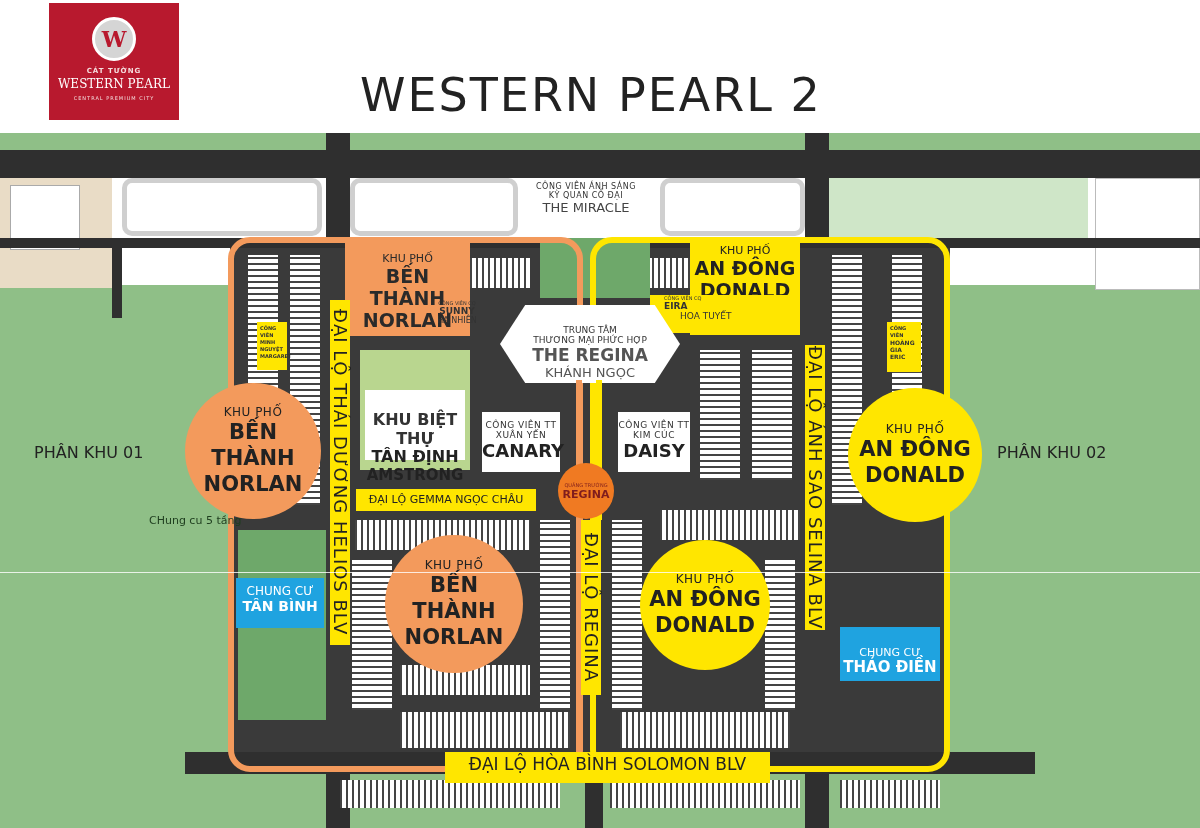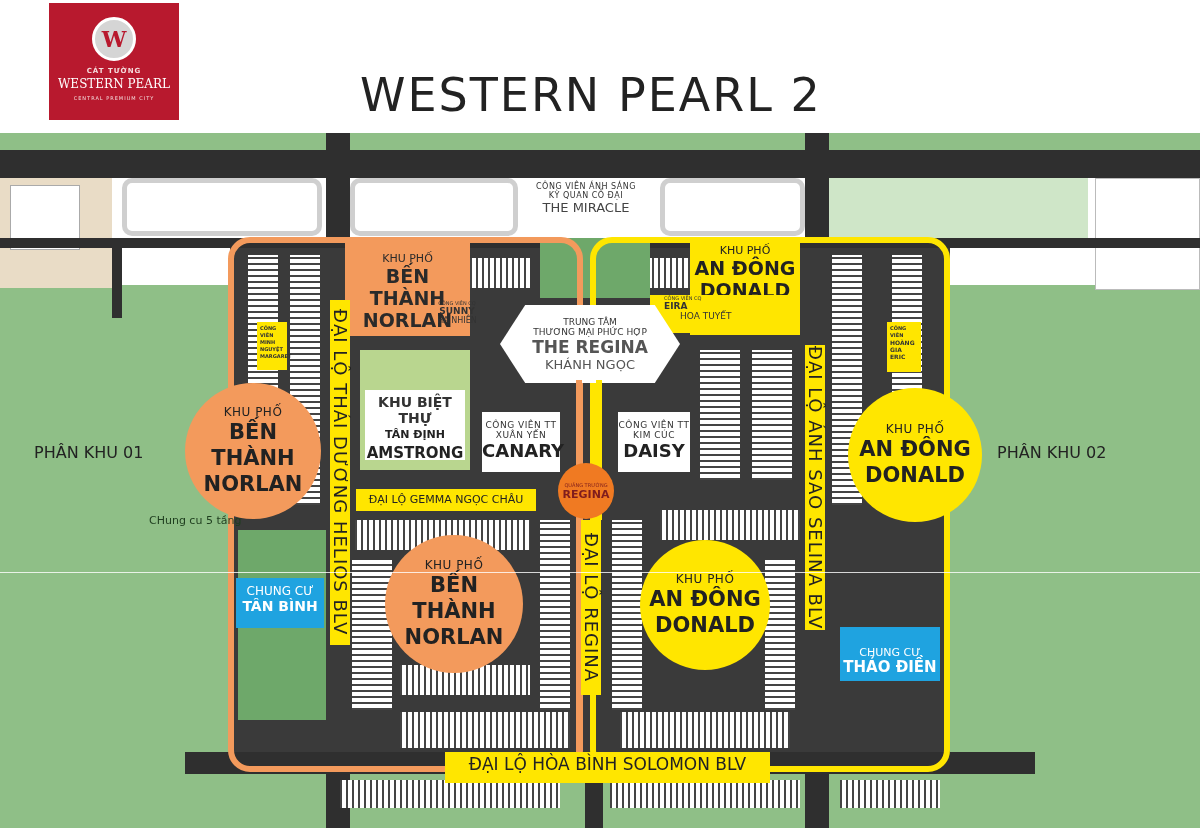--- a/index.html
+++ b/index.html
@@ -125,29 +125,29 @@
   <div class="abs mini" style="left:257px;top:322px;width:30px;height:48px">
     <div>CÔNG VIÊN</div>
     <div>MINH NGUYỆT MARGARET</div>
   </div>
   <div class="abs mini" style="left:887px;top:322px;width:34px;height:50px">
     <div>CÔNG VIÊN</div>
     <div style="font-size:6px">HOÀNG GIA ERIC</div>
   </div>
 
   <div class="abs" style="left:500px;top:305px;width:180px;height:78px;background:#fff;clip-path:polygon(14% 0,86% 0,100% 50%,86% 100%,14% 100%,0 50%);text-align:center;color:#333">
-    <div style="font-size:9px;margin-top:12px">TRUNG TÂM</div>
+    <div style="font-size:9px;margin-top:20px">TRUNG TÂM</div>
     <div style="font-size:9px">THƯƠNG MẠI PHỨC HỢP</div>
     <div style="font-size:17px;font-weight:bold;color:#555">THE REGINA</div>
     <div style="font-size:13px;color:#555">KHÁNH NGỌC</div>
   </div>
 
   <div class="abs park" style="left:365px;top:390px;width:100px;height:70px">
-    <div style="font-size:14px;margin-top:4px;font-weight:bold">KHU BIỆT THỰ</div>
-    <div class="b" style="font-size:11px;line-height:18px">TÂN ĐỊNH</div>
+    <div style="font-size:16px;margin-top:20px;font-weight:bold">KHU BIỆT THỰ</div>
+    <div class="b" style="font-size:16px;line-height:18px">TÂN ĐỊNH</div>
     <div class="b" style="font-size:15px;line-height:18px">AMSTRONG</div>
   </div>
 
   <div class="abs park" style="left:482px;top:412px;width:78px;height:60px">
     <div class="s" style="font-size:9px;margin-top:8px">CÔNG VIÊN TT</div>
     <div class="s" style="font-size:9px">XUÂN YẾN</div>
     <div class="b">CANARY</div>
   </div>
   <div class="abs park" style="left:618px;top:412px;width:72px;height:60px">
     <div class="s" style="font-size:9px;margin-top:8px">CÔNG VIÊN TT</div>

